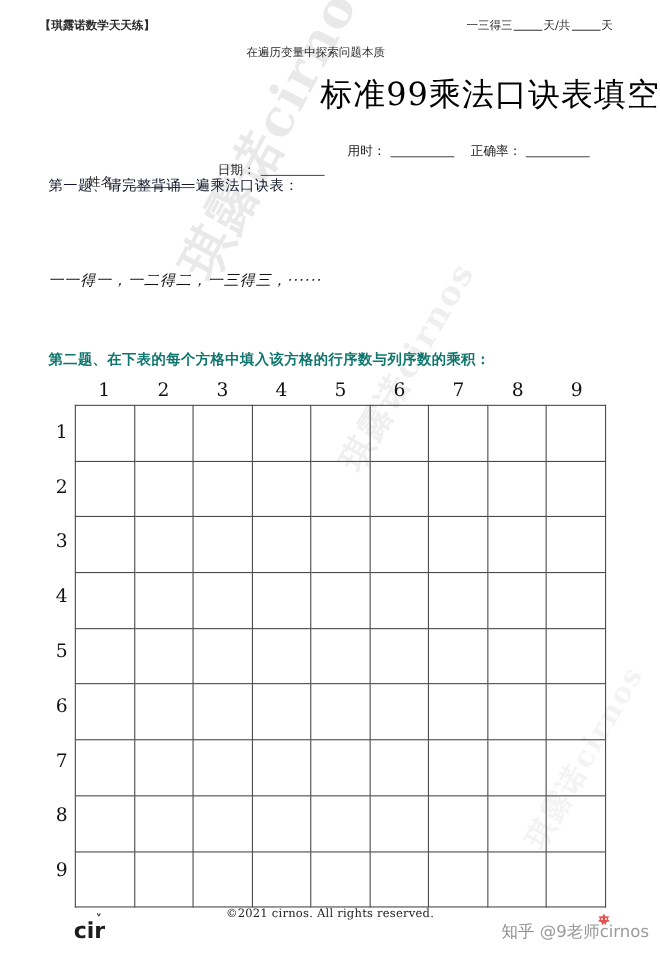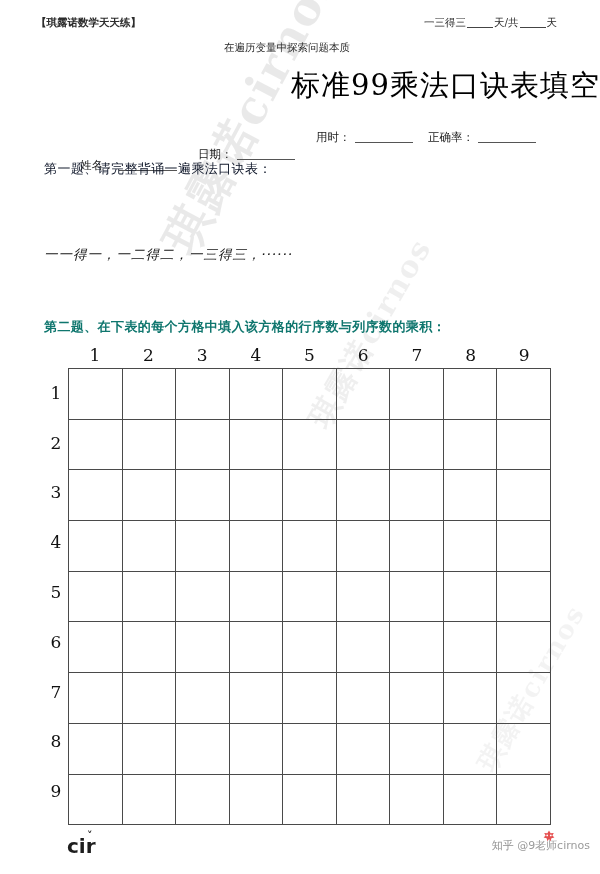--- a/index.html
+++ b/index.html
@@ -275,21 +275,21 @@
     top: -3px;
     font-size: 11px;
     line-height: 11px;
   }
 
   
   .zhihu-wm {
     position: absolute;
     right: 10px;
     top: 838px;
-    font-size: 11px;
+    font-size: 15px;
     color: #9a9a9a;
     font-family: "DejaVu Sans", "Liberation Sans", sans-serif;
     white-space: nowrap;
     letter-spacing: 0px;
   }
   .zhihu-wm .zh { color: #8f8f8f; }
   .zhihu-wm .handle { color: #9a9a9a; }
   .zhihu-badge {
     position: absolute;
     right: 43px;
@@ -454,20 +454,21 @@
               <td></td>
               <td></td>
               <td></td>
               <td></td>
             </tr>
           </tbody>
       </table>
     </div>
 
     <div class="footer">
+      <div class="f2">©2021 cirnos. All rights reserved.</div>
     </div>
 
     <div class="brand-logo">
       <span>cir</span>
       <span class="caret">˅</span>
     </div>
 
     <svg class="zhihu-badge" viewBox="0 0 16 13">
       <path d="M8 0.6 L9.6 3.2 L12.8 3.0 L11.4 5.4 L13.4 7.6 L10.4 8.2 L9.6 11.2 L8 9.0 L6.4 11.2 L5.6 8.2 L2.6 7.6 L4.6 5.4 L3.2 3.0 L6.4 3.2 Z" fill="#e03030" opacity="0.85"></path>
       <circle cx="6.2" cy="5.4" r="0.9" fill="#ffffff"></circle>

